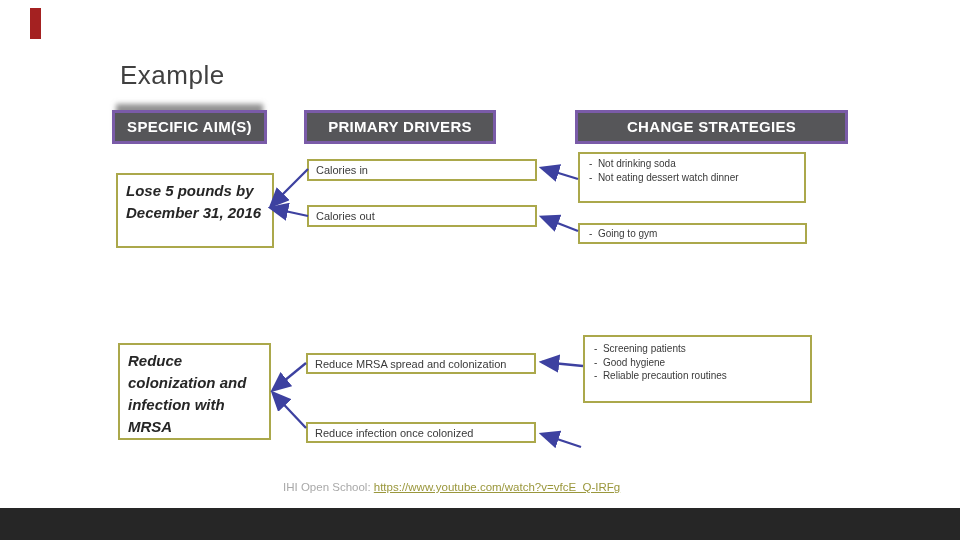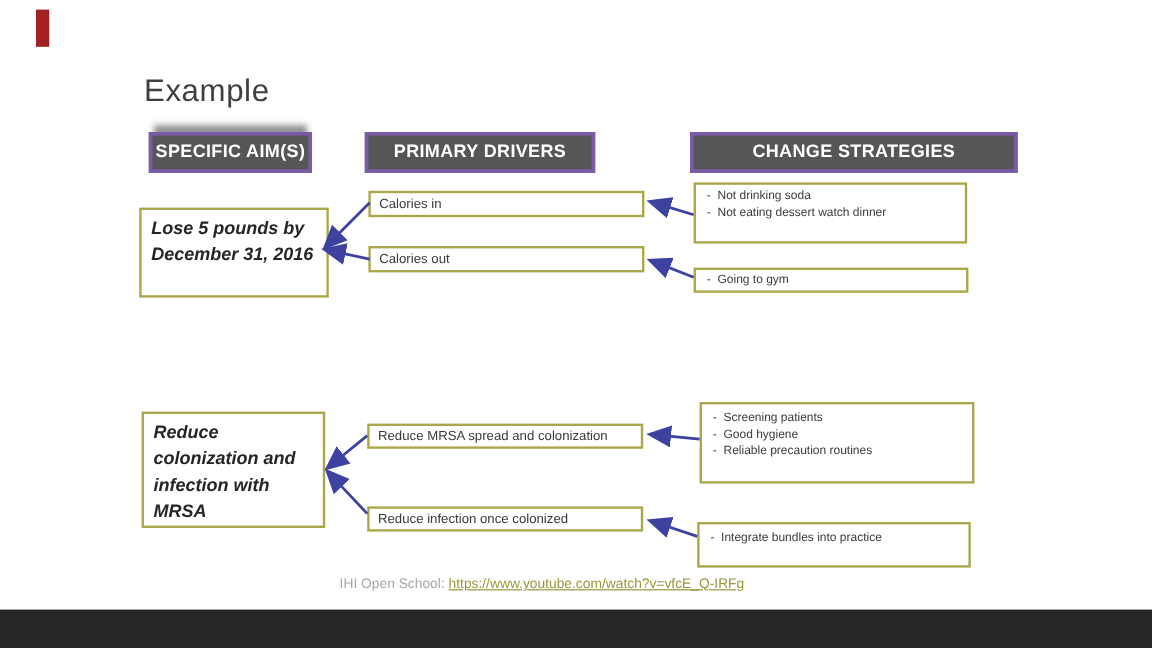--- a/index.html
+++ b/index.html
@@ -37,21 +37,21 @@
     background: var(--header-fill);
     border: 3px solid var(--header-border);
     color: #ffffff;
     font-size: 15px;
     font-weight: 700;
     text-align: center;
     line-height: 27px;
     letter-spacing: 0.3px;
   }
   .hdr-aims {
-    left: 124px; width: 136px;
+    left: 112px; width: 155px;
     box-shadow: 0 -10px 5px -4px rgba(110,110,110,0.75);
   }
   .hdr-drivers   { left: 304px; width: 192px; }
   .hdr-strategies{ left: 575px; width: 273px; }
 
   .olivebox {
     position: absolute;
     box-sizing: border-box;
     background: #ffffff;
     border: 2px solid var(--box-border);
@@ -141,23 +141,20 @@
     <div class="strline">-  Not eating dessert watch dinner</div>
   </div>
   <div class="olivebox strbox s2">
     <div class="strline">-  Going to gym</div>
   </div>
   <div class="olivebox strbox s3">
     <div class="strline">-  Screening patients</div>
     <div class="strline">-  Good hygiene</div>
     <div class="strline">-  Reliable precaution routines</div>
   </div>
-  <div class="olivebox strbox s4">
-    <div class="strline">-  Integrate bundles into practice</div>
-  </div>
 
   <svg id="arrow-layer" viewBox="0 0 960 540" xmlns="http://www.w3.org/2000/svg">
       <defs>
         <marker id="ah" markerWidth="9" markerHeight="8" refX="7.5" refY="4" orient="auto">
           <path d="M0,0 L9,4 L0,8 z" fill="#3D41A0"></path>
         </marker>
       </defs>
       <line x1="578" y1="179" x2="542" y2="168" stroke="#3D41A0" stroke-width="2.3" marker-end="url(#ah)"></line>
       <line x1="578" y1="231" x2="542" y2="217" stroke="#3D41A0" stroke-width="2.3" marker-end="url(#ah)"></line>
       <line x1="308" y1="169" x2="271" y2="206" stroke="#3D41A0" stroke-width="2.3" marker-end="url(#ah)"></line>

